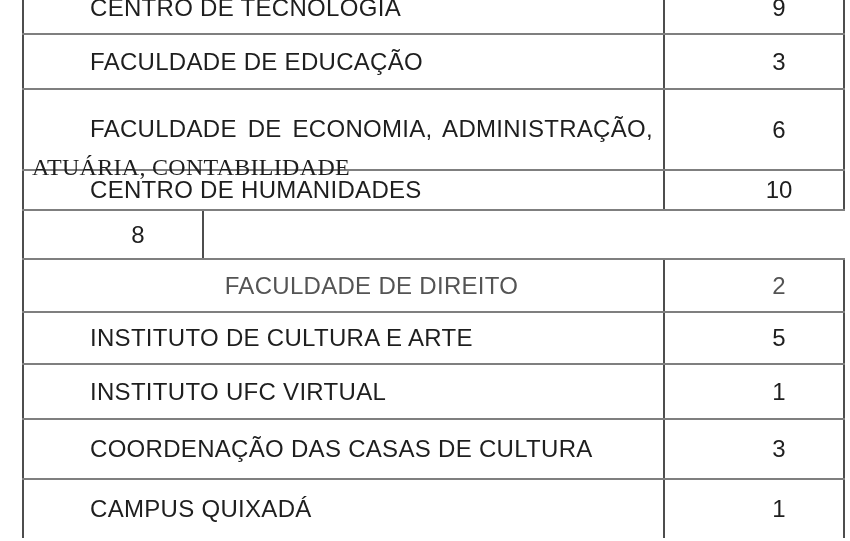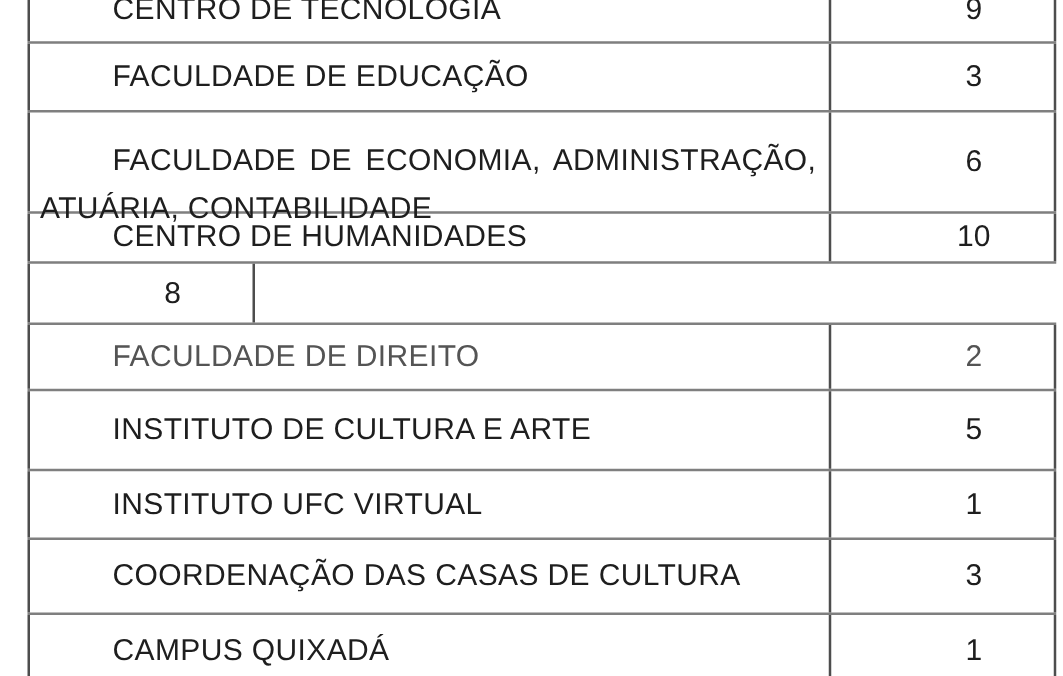--- a/index.html
+++ b/index.html
@@ -54,29 +54,31 @@
     color: var(--text, #1e1e1e);
     text-indent: 58px;
   }
   .line.justify-line {
     text-align: justify;
     text-align-last: justify;
     margin-top: 36px;
   }
   .line.wrap-line {
     text-indent: 0;
+    font-family: Liberation Serif, serif;
   }
   .count {
     font-size: 24px;
     line-height: 28px;
     color: var(--text, #1e1e1e);
   }
   .row.muted .line,
   .row.muted .count {
     color: var(--muted_text, #545454);
+    text-align: center;
   }
 </style>
 </head>
 <body>
 
 <div class="table">
 
   <div class="row" style="height:53px">
     <div class="cell-name">
       <div class="line">CENTRO DE TECNOLOGIA</div>
@@ -122,21 +124,21 @@
 
   <div class="row muted" style="height:53px">
     <div class="cell-name">
       <div class="line">FACULDADE DE DIREITO</div>
     </div>
     <div class="cell-count">
       <span class="count">2</span>
     </div>
   </div>
 
-  <div class="row" style="height:64px">
+  <div class="row" style="height:52px">
     <div class="cell-name">
       <div class="line">INSTITUTO DE CULTURA E ARTE</div>
     </div>
     <div class="cell-count">
       <span class="count">5</span>
     </div>
   </div>
 
   <div class="row" style="height:55px">
     <div class="cell-name">

